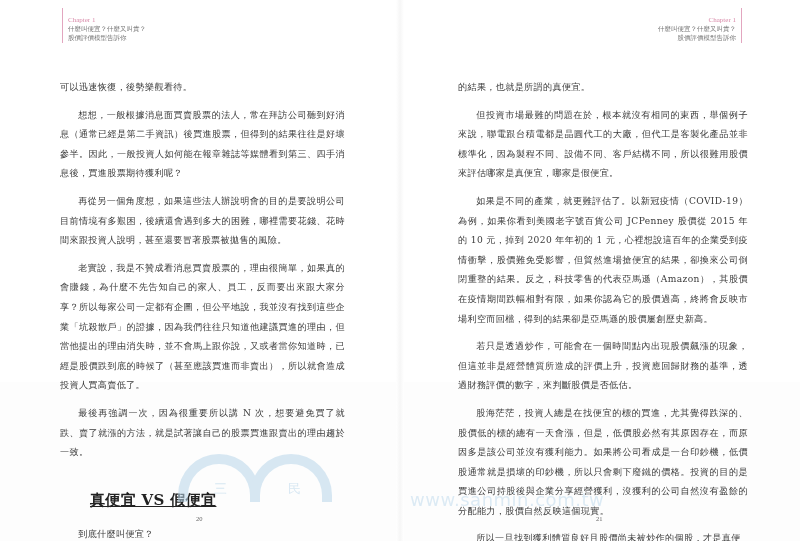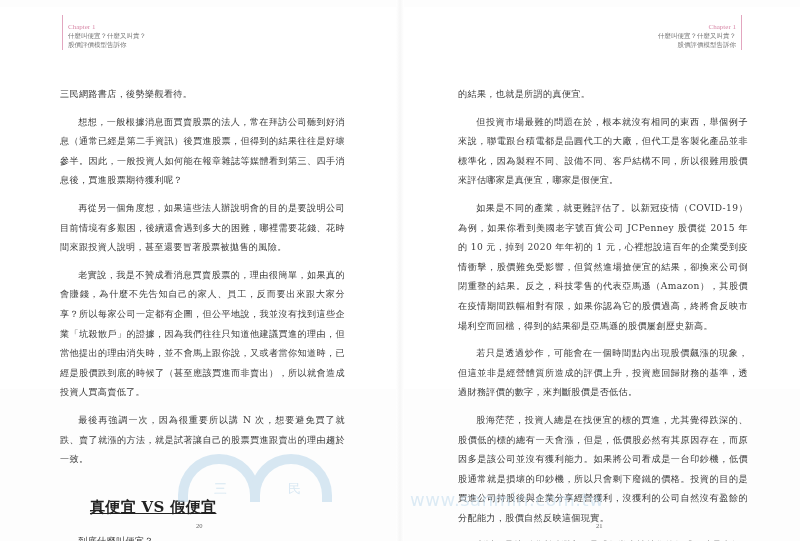--- a/index.html
+++ b/index.html
@@ -1,20 +1,20 @@
 <!DOCTYPE html>
 <html><head>
   <meta charset="utf-8">
   <style>
     * { margin: 0; padding: 0; box-sizing: border-box; }
     html, body { width: 800px; height: 541px; overflow: hidden; background: #ffffff; }
     body { font-family: "DejaVu Serif", "Liberation Serif", serif; color: #333; position: relative; }
 
     .spread { position: absolute; left: 0; top: 0; width: 800px; height: 541px; background: #fdfdfd; }
-    .page { position: absolute; top: 7px; width: 400px; height: 382px; background: #ffffff; }
+    .page { position: absolute; top: 0; width: 400px; height: 382px; background: #ffffff; }
     .page.left { left: 0; }
     .page.right { left: 400px; }
     .gutter { position: absolute; left: 396px; top: 0; width: 8px; height: 541px;
       background: linear-gradient(to right, #ffffff, #f6f6f6 50%, #ffffff); }
 
     
     .run-head { position: absolute; top: 17px; font-size: 6.5px; line-height: 9px; color: #777; }
     .run-head .chapter { color: #d889a8; font-family: "Liberation Serif", serif; font-size: 7px; }
     .page.left .run-head { left: 62px; padding-left: 5px; border-left: 1px solid #e2a6bf; padding-top: 8px; top: 8px; }
     .page.right .run-head { right: 58px; text-align: right; padding-right: 5px; border-right: 1px solid #e2a6bf; padding-top: 8px; top: 8px; }
@@ -51,21 +51,21 @@
 <div class="spread">
 
   <div class="page left">
     <div class="run-head">
       <div class="chapter">Chapter 1</div>
       <div>什麼叫便宜？什麼又叫貴？</div>
       <div>股價評價模型告訴你</div>
     </div>
 
     <div class="body-text">
-      <p class="cont">三民網路書店，後勢樂觀看待。</p>
+      <p class="cont">可以迅速恢復，後勢樂觀看待。</p>
       <p class="indent">想想，一般根據消息面買賣股票的法人，常在拜訪公司聽到好消息（通常已經是第二手資訊）後買進股票，但得到的結果往往是好壞參半。因此，一般投資人如何能在報章雜誌等媒體看到第三、四手消息後，買進股票期待獲利呢？</p>
       <p class="indent">再從另一個角度想，如果這些法人辦說明會的目的是要說明公司目前情境有多艱困，後續還會遇到多大的困難，哪裡需要花錢、花時間來跟投資人說明，甚至還要冒著股票被拋售的風險。</p>
       <p class="indent">老實說，我是不贊成看消息買賣股票的，理由很簡單，如果真的會賺錢，為什麼不先告知自己的家人、員工，反而要出來跟大家分享？所以每家公司一定都有企圖，但公平地說，我並沒有找到這些企業「坑殺散戶」的證據，因為我們往往只知道他建議買進的理由，但當他提出的理由消失時，並不會馬上跟你說，又或者當你知道時，已經是股價跌到底的時候了（甚至應該買進而非賣出），所以就會造成投資人買高賣低了。</p>
       <p class="indent">最後再強調一次，因為很重要所以講 N 次，想要避免買了就跌、賣了就漲的方法，就是試著讓自己的股票買進跟賣出的理由趨於一致。</p>
       <div class="section-title">真便宜 VS 假便宜</div>
       <div class="question">到底什麼叫便宜？</div>
 
     </div>
 
     <div class="folio">20</div>

